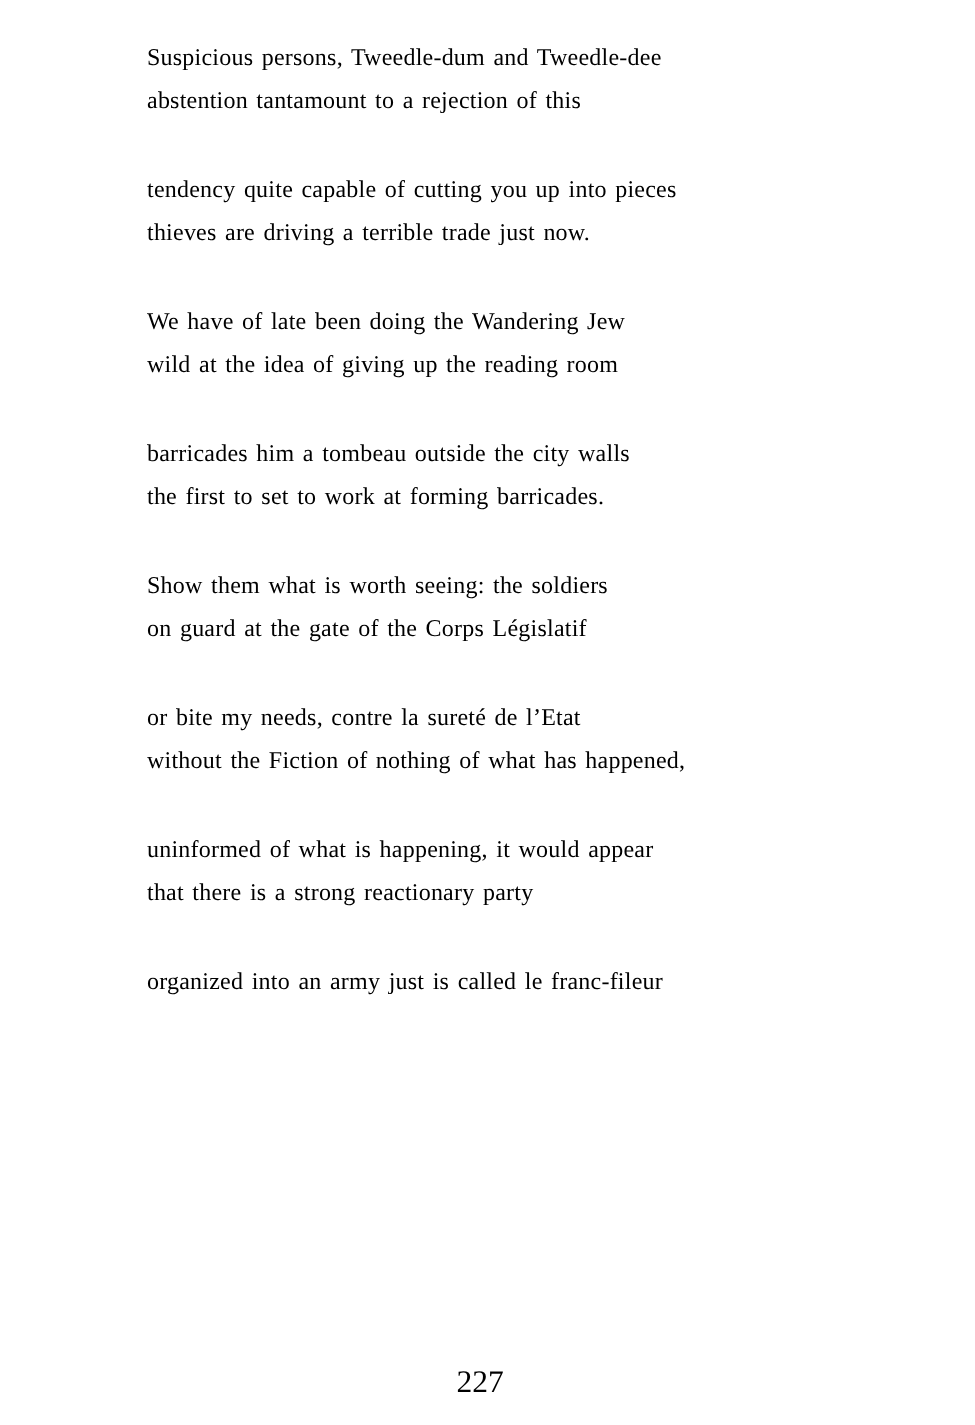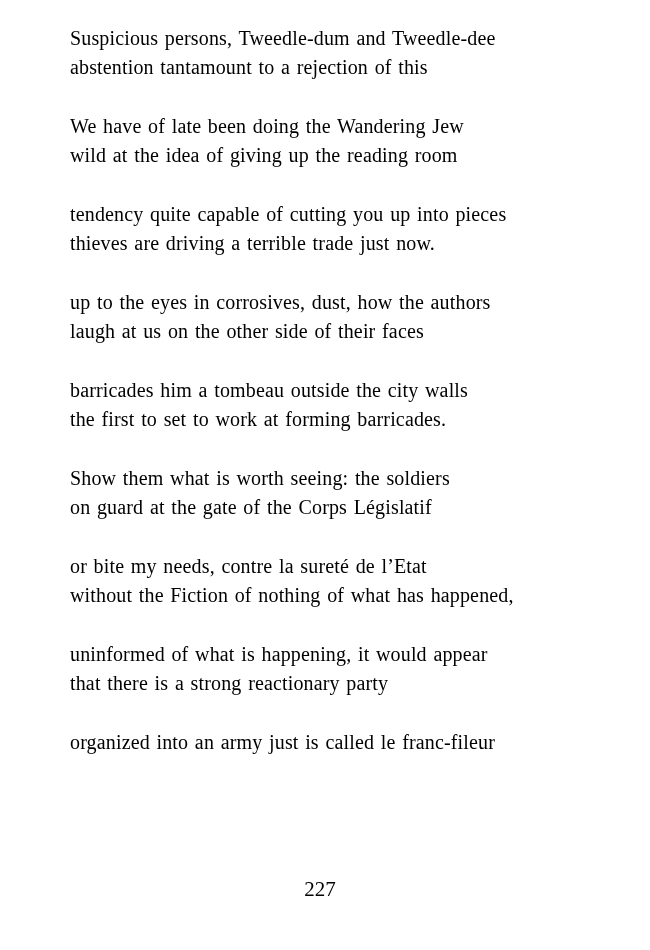--- a/index.html
+++ b/index.html
@@ -18,61 +18,58 @@
   }
   .poem {
     position: absolute;
     top: 24px;
     left: 70px;
   }
   .stanza {
     margin-bottom: 30px;
   }
   .line {
-    font-size: 20px;
+    font-size: 16px;
     line-height: 29px;
     white-space: nowrap;
     letter-spacing: 0.15px;
     word-spacing: 1.5px;
+    margin-left: 28px;
   }
   .page-number {
     position: absolute;
-    top: 876px;
+    top: 908px;
     left: 70px;
     width: 500px;
     text-align: center;
     font-size: 21px;
     line-height: 26px;
   }
 </style>
 </head>
 <body>
 
 <div class="page">
   <div class="poem">
 
     <div class="stanza">
       <div class="line">Suspicious persons, Tweedle-dum and Tweedle-dee</div>
       <div class="line">abstention tantamount to a rejection of this</div>
     </div>
 
     <div class="stanza">
-      <div class="line">We have of late been doing the Wandering Jew</div>
-      <div class="line">wild at the idea of giving up the reading room</div>
-    </div>
-
-    <div class="stanza">
       <div class="line">tendency quite capable of cutting you up into pieces</div>
       <div class="line">thieves are driving a terrible trade just now.</div>
     </div>
 
     <div class="stanza">
-      <div class="line">up to the eyes in corrosives, dust, how the authors</div>
-      <div class="line">laugh at us on the other side of their faces</div>
+      <div class="line">We have of late been doing the Wandering Jew</div>
+      <div class="line">wild at the idea of giving up the reading room</div>
     </div>
+
 
     <div class="stanza">
       <div class="line">barricades him a tombeau outside the city walls</div>
       <div class="line">the first to set to work at forming barricades.</div>
     </div>
 
     <div class="stanza">
       <div class="line">Show them what is worth seeing: the soldiers</div>
       <div class="line">on guard at the gate of the Corps Législatif</div>
     </div>

